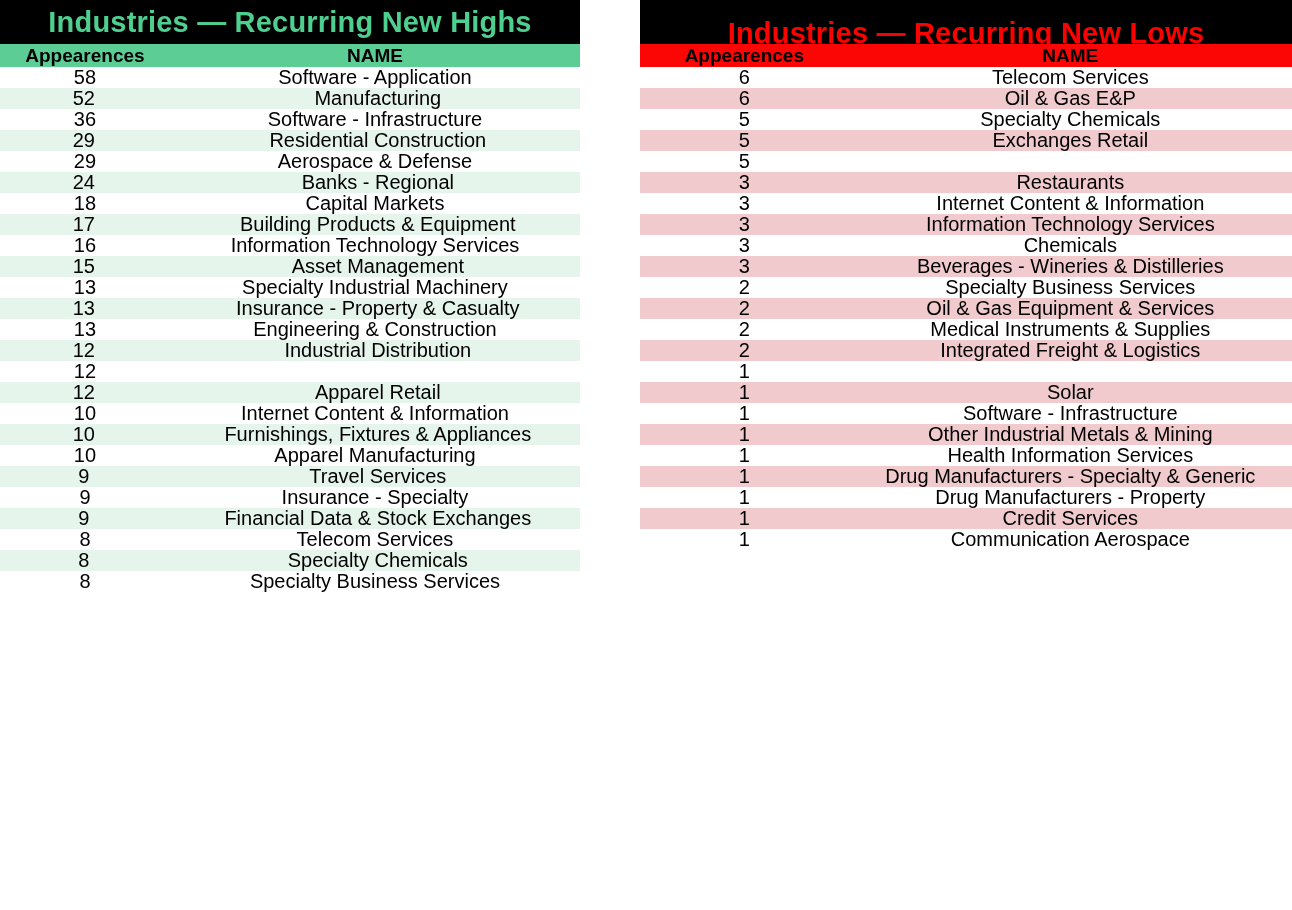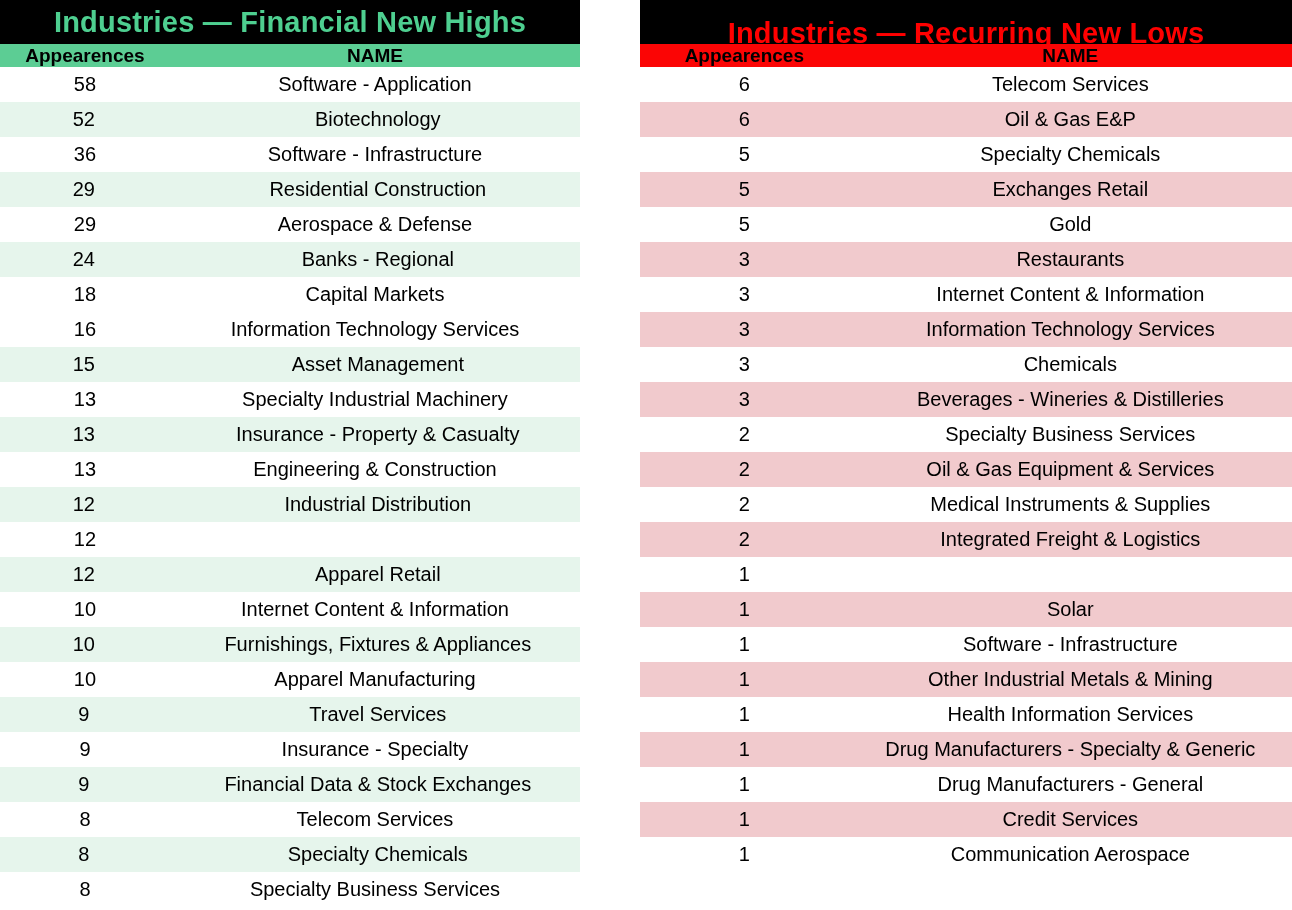--- a/index.html
+++ b/index.html
@@ -33,21 +33,21 @@
     display: flex; align-items: flex-end;
     font-weight: bold; font-size: 19px;
     color: var(--text, #000);
     flex: 0 0 auto;
   }
   .highs .col-header { background: var(--highs-header-bg, #5CCD94); }
   .lows  .col-header { background: var(--lows-header-bg, #FB0505); }
 
   .rows { flex: 1 1 auto; }
   .row {
-    height: 35px;
+    height: 21px;
     display: flex; align-items: center;
     font-size: 20px;
     color: var(--text, #000);
     background: #ffffff;
   }
   .highs .row.alt { background: var(--highs-row-alt, #E6F5EC); gap: 8px; }
   .lows  .row.alt { background: var(--lows-row-alt, #F1CACD); }
 
   .c-app  { text-align: center; white-space: nowrap; }
   .c-name { text-align: center; white-space: nowrap; }
@@ -56,54 +56,58 @@
   .lows  .c-app  { width: 32%; }
   .lows  .c-name { width: 68%; }
 </style>
 </head>
 <body>
 
 <div class="tables">
 
   <section class="tbl highs">
     <div class="title-bar">
-      <span>Industries — Financial New Highs</span>
+      <span>Industries — Recurring New Highs</span>
     </div>
     <div class="col-header">
       <span class="c-app">Appearences</span>
       <span class="c-name">NAME</span>
     </div>
     <div class="rows">
         <div class="row">
           <span class="c-app">58</span>
           <span class="c-name">Software - Application</span>
         </div>
         <div class="row alt">
           <span class="c-app">52</span>
-          <span class="c-name">Biotechnology</span>
+          <span class="c-name">Manufacturing</span>
         </div>
         <div class="row">
           <span class="c-app">36</span>
           <span class="c-name">Software - Infrastructure</span>
         </div>
         <div class="row alt">
           <span class="c-app">29</span>
           <span class="c-name">Residential Construction</span>
         </div>
         <div class="row">
           <span class="c-app">29</span>
           <span class="c-name">Aerospace &amp; Defense</span>
         </div>
         <div class="row alt">
           <span class="c-app">24</span>
           <span class="c-name">Banks - Regional</span>
         </div>
         <div class="row">
           <span class="c-app">18</span>
           <span class="c-name">Capital Markets</span>
+        </div>
+        <div class="row alt">
+          <span class="c-app">17</span>
+          <span class="c-name">Building Products &amp; Equipment</span>
         </div>
         <div class="row">
           <span class="c-app">16</span>
           <span class="c-name">Information Technology Services</span>
         </div>
         <div class="row alt">
           <span class="c-app">15</span>
           <span class="c-name">Asset Management</span>
         </div>
         <div class="row">
@@ -190,21 +194,20 @@
         <div class="row">
           <span class="c-app">5</span>
           <span class="c-name">Specialty Chemicals</span>
         </div>
         <div class="row alt">
           <span class="c-app">5</span>
           <span class="c-name">Exchanges Retail</span>
         </div>
         <div class="row">
           <span class="c-app">5</span>
-          <span class="c-name">Gold</span>
         </div>
         <div class="row alt">
           <span class="c-app">3</span>
           <span class="c-name">Restaurants</span>
         </div>
         <div class="row">
           <span class="c-app">3</span>
           <span class="c-name">Internet Content &amp; Information</span>
         </div>
         <div class="row alt">
@@ -253,21 +256,21 @@
         <div class="row">
           <span class="c-app">1</span>
           <span class="c-name">Health Information Services</span>
         </div>
         <div class="row alt">
           <span class="c-app">1</span>
           <span class="c-name">Drug Manufacturers - Specialty &amp; Generic</span>
         </div>
         <div class="row">
           <span class="c-app">1</span>
-          <span class="c-name">Drug Manufacturers - General</span>
+          <span class="c-name">Drug Manufacturers - Property</span>
         </div>
         <div class="row alt">
           <span class="c-app">1</span>
           <span class="c-name">Credit Services</span>
         </div>
         <div class="row">
           <span class="c-app">1</span>
           <span class="c-name">Communication Aerospace</span>
         </div>
       </div>

